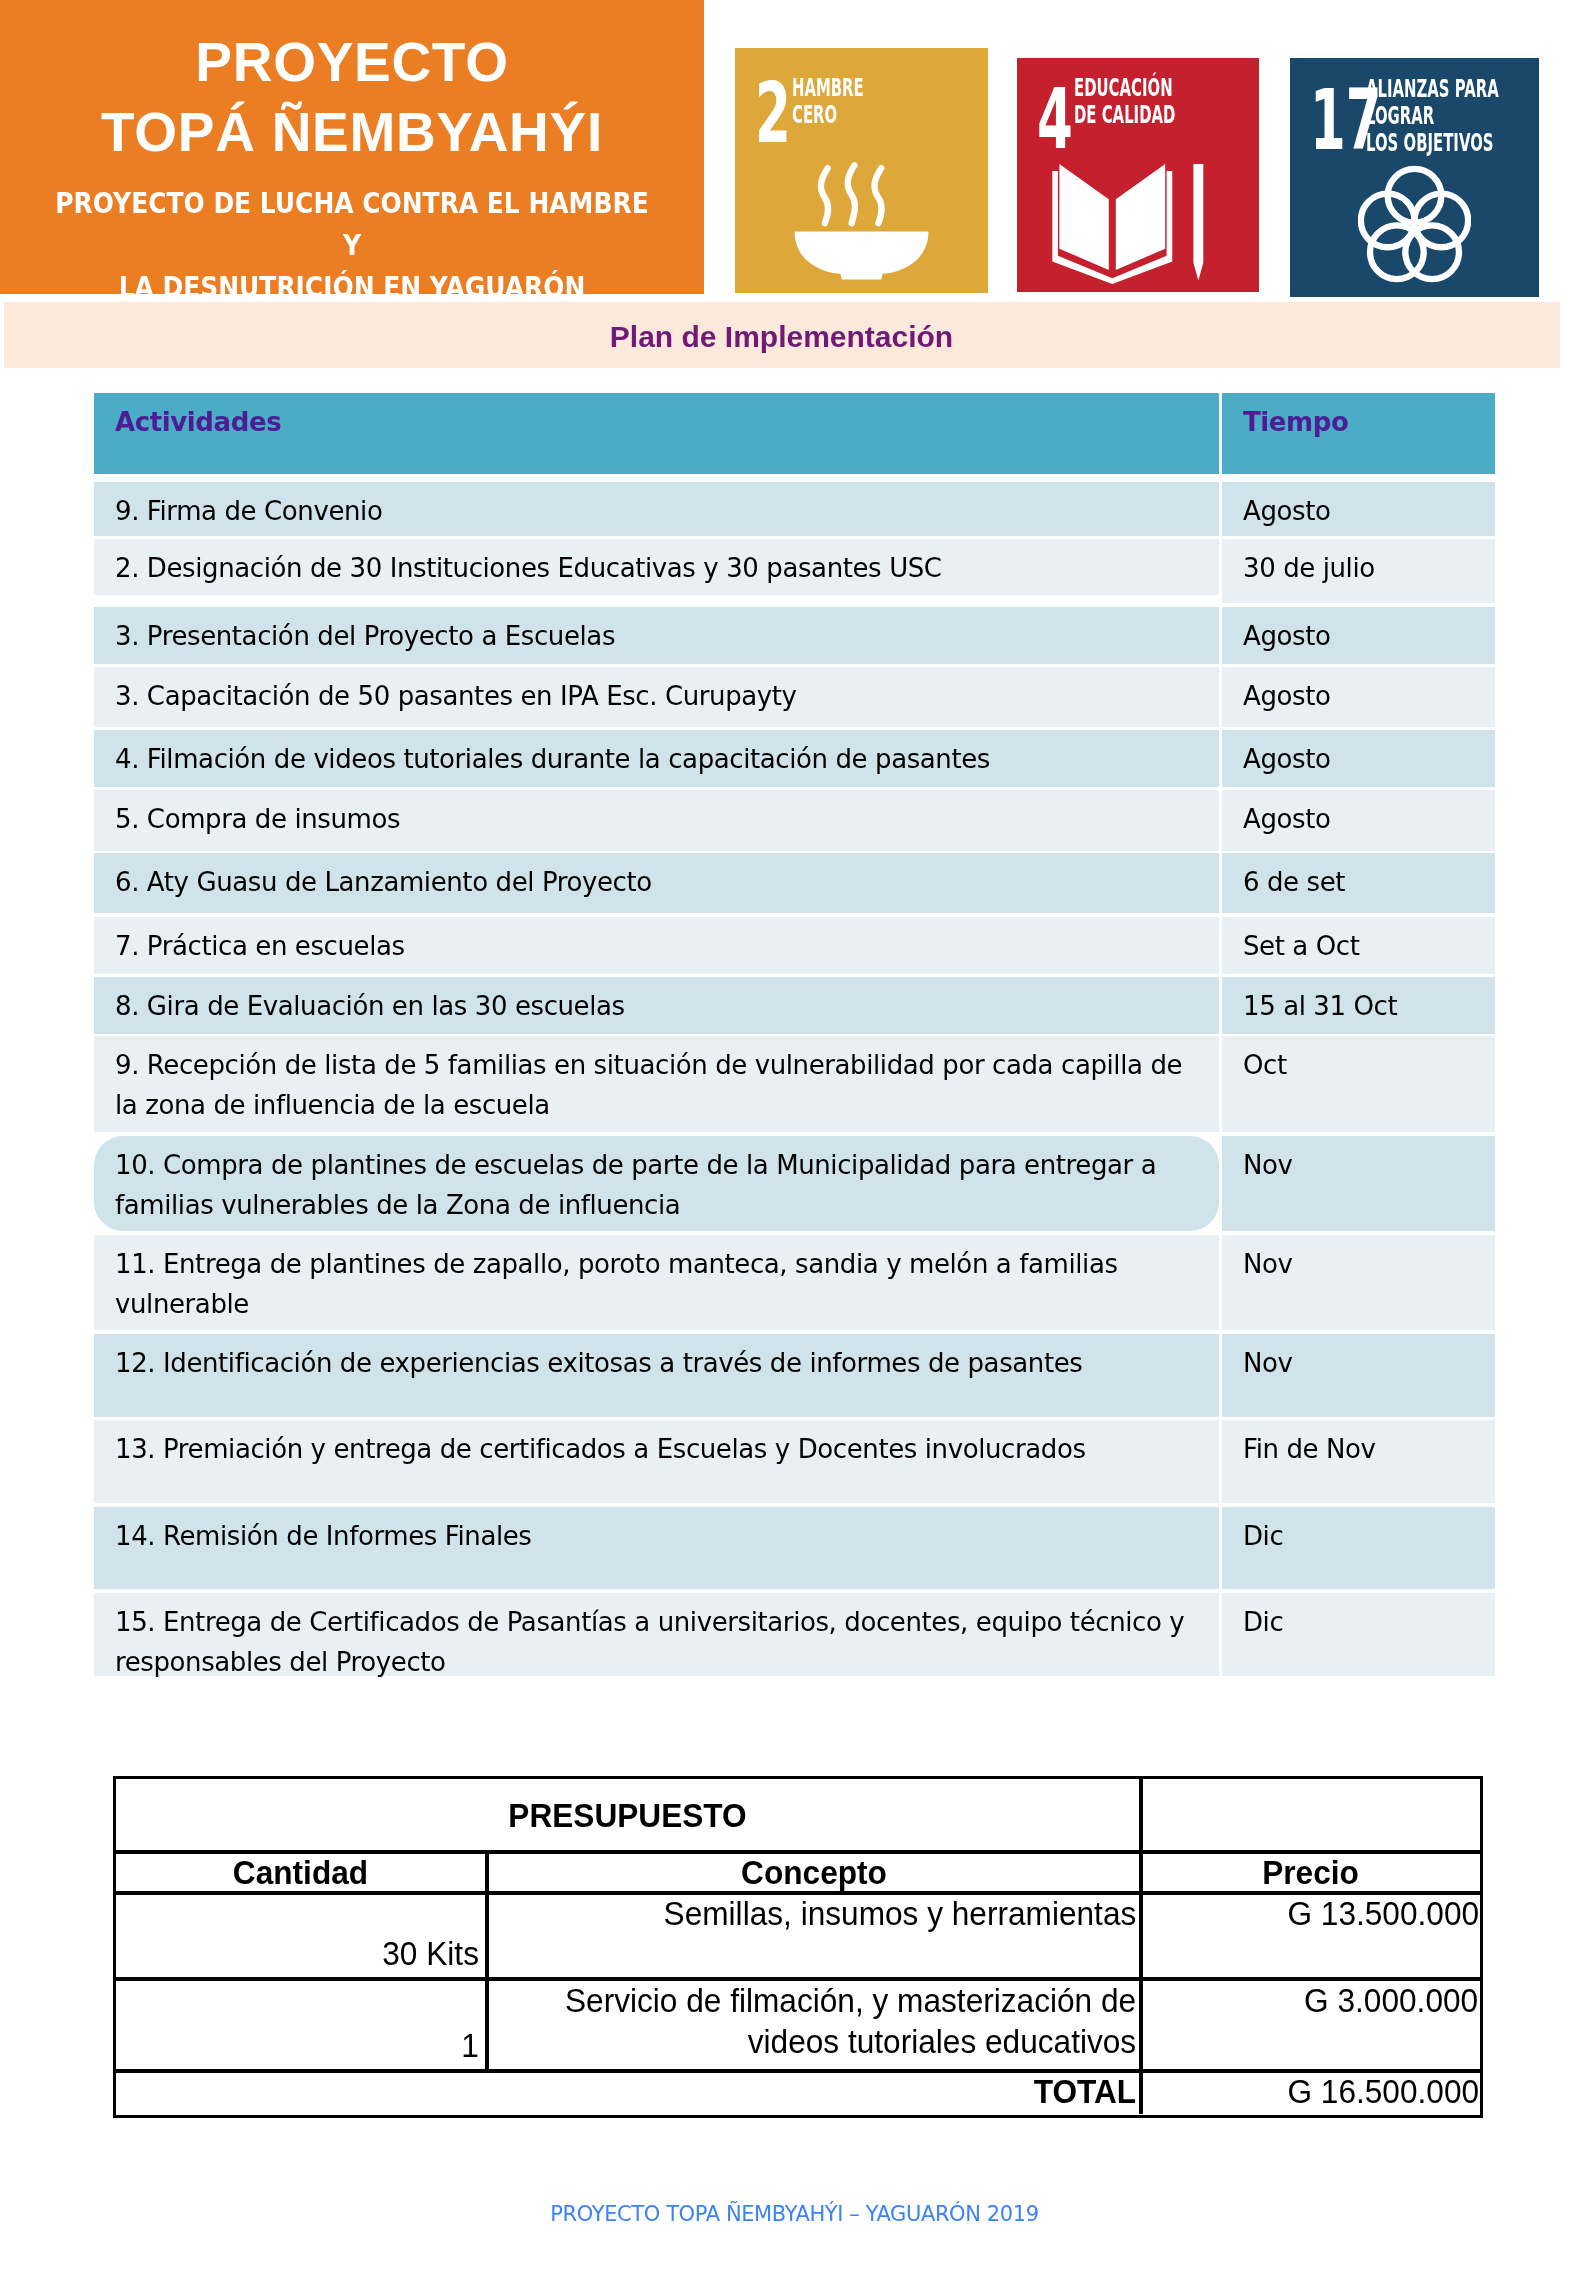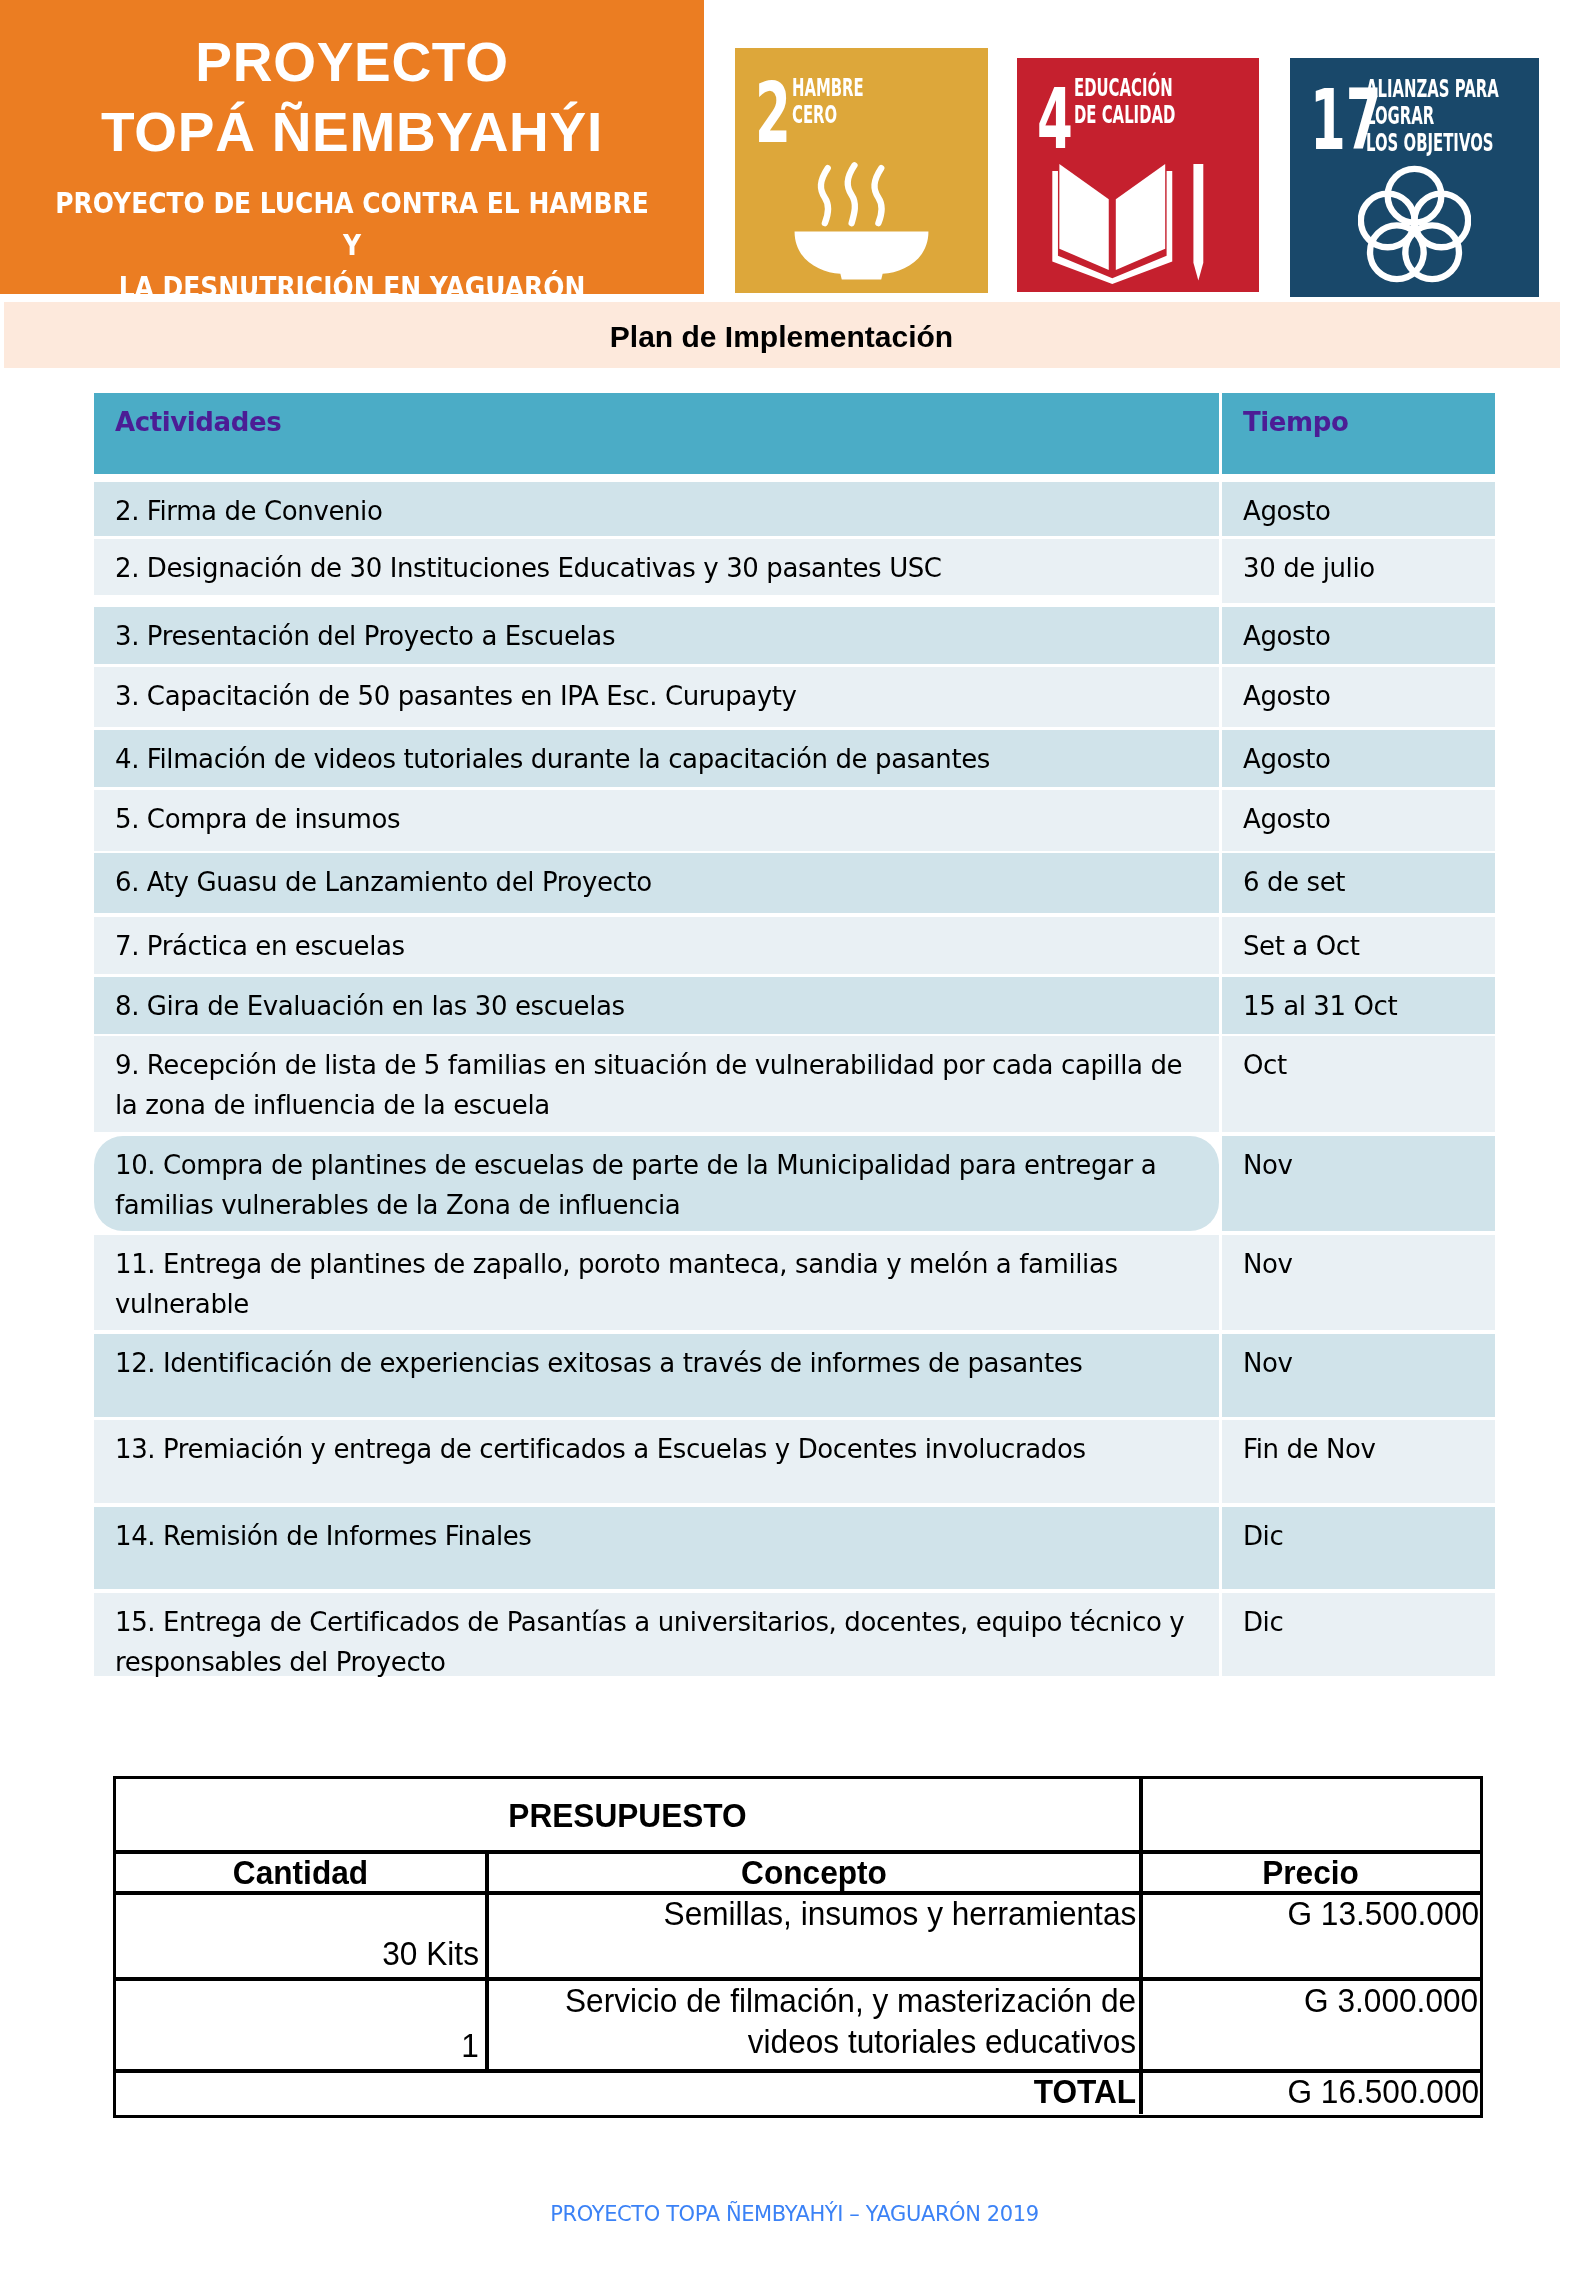--- a/index.html
+++ b/index.html
@@ -20,21 +20,21 @@
   .sdg { color: #fff; }
   .sdg .num { position: absolute; font-family: "DejaVu Sans", sans-serif; font-weight: bold; transform: scaleX(0.62); transform-origin: left top; line-height: 1; }
   .sdg .lbl { position: absolute; font-family: "DejaVu Sans", sans-serif; font-weight: bold; font-size: 24px; line-height: 27px; transform: scaleX(0.62); transform-origin: left top; white-space: nowrap; }
   .sdg svg { position: absolute; }
   #sdg2  { left: 735px; top: 48px; width: 253px; height: 245px; background: #dda73a; }
   #sdg4  { left: 1017px; top: 58px; width: 242px; height: 234px; background: #c5202e; }
   #sdg17 { left: 1290px; top: 58px; width: 249px; height: 239px; background: #19486a; }
 
   
   #plan-band { left: 3.5px; top: 302px; width: 1556px; height: 66px; background: #fde9dc; }
-  #plan-band .title { position: absolute; left: 0; right: 0; top: 17px; text-align: center; font-weight: bold; font-size: 30px; line-height: 35px; color: #000000; }
+  #plan-band .title { position: absolute; left: 0; right: 0; top: 17px; text-align: center; font-weight: bold; font-size: 30px; line-height: 35px; color: #701a75; }
 
   
   .tcell { position: absolute; box-sizing: border-box; font-family: "DejaVu Sans", sans-serif; font-size: 26px; line-height: 40px; color: #000; padding: 8.5px 0 0 21px; letter-spacing: -0.4px; }
   .hcell { background: #4bacc6; color: #4c1d95; font-weight: bold; }
   .dark  { background: #d0e3ea; }
   .light { background: #e9f0f4; }
 
   
   #budget { left: 113px; top: 1776px; width: 1370px; height: 342px; border: 3.5px solid #000; }
   .bline-h { position: absolute; height: 4.2px; background: #000; }
@@ -107,21 +107,21 @@
 </div>
 
 <div id="plan-band" class="abs">
   <div class="title">Plan de Implementación</div>
 </div>
 
 <div id="plan-table">
   <div class="tcell hcell" style="left:94px;top:393px;width:1125px;height:81px;">Actividades</div>
   <div class="tcell hcell" style="left:1222px;top:393px;width:273px;height:81px;">Tiempo</div>
   <div id="plan-rows">
-      <div class="tcell dark" style="left: 94px; top: 482px; width: 1125px; height: 54px; padding-right: 14px;">2. Firma de Convenio</div>
+      <div class="tcell dark" style="left: 94px; top: 482px; width: 1125px; height: 54px; padding-right: 14px;">9. Firma de Convenio</div>
       <div class="tcell dark" style="left: 1222px; top: 482px; width: 273px; height: 54px;">Agosto</div>
       <div class="tcell light" style="left: 94px; top: 539px; width: 1125px; height: 56px; padding-right: 14px;">2. Designación de 30 Instituciones Educativas y 30 pasantes USC</div>
       <div class="tcell light" style="left: 1222px; top: 539px; width: 273px; height: 64px;">30 de julio</div>
       <div class="tcell dark" style="left: 94px; top: 607px; width: 1125px; height: 57px; padding-right: 14px;">3. Presentación del Proyecto a Escuelas</div>
       <div class="tcell dark" style="left: 1222px; top: 607px; width: 273px; height: 57px;">Agosto</div>
       <div class="tcell light" style="left: 94px; top: 667px; width: 1125px; height: 60px; padding-right: 14px;">3. Capacitación de 50 pasantes en IPA Esc. Curupayty</div>
       <div class="tcell light" style="left: 1222px; top: 667px; width: 273px; height: 60px;">Agosto</div>
       <div class="tcell dark" style="left: 94px; top: 730px; width: 1125px; height: 57px; padding-right: 14px;">4. Filmación de videos tutoriales durante la capacitación de pasantes</div>
       <div class="tcell dark" style="left: 1222px; top: 730px; width: 273px; height: 57px;">Agosto</div>
       <div class="tcell light" style="left: 94px; top: 790px; width: 1125px; height: 61px; padding-right: 14px;">5. Compra de insumos</div>

